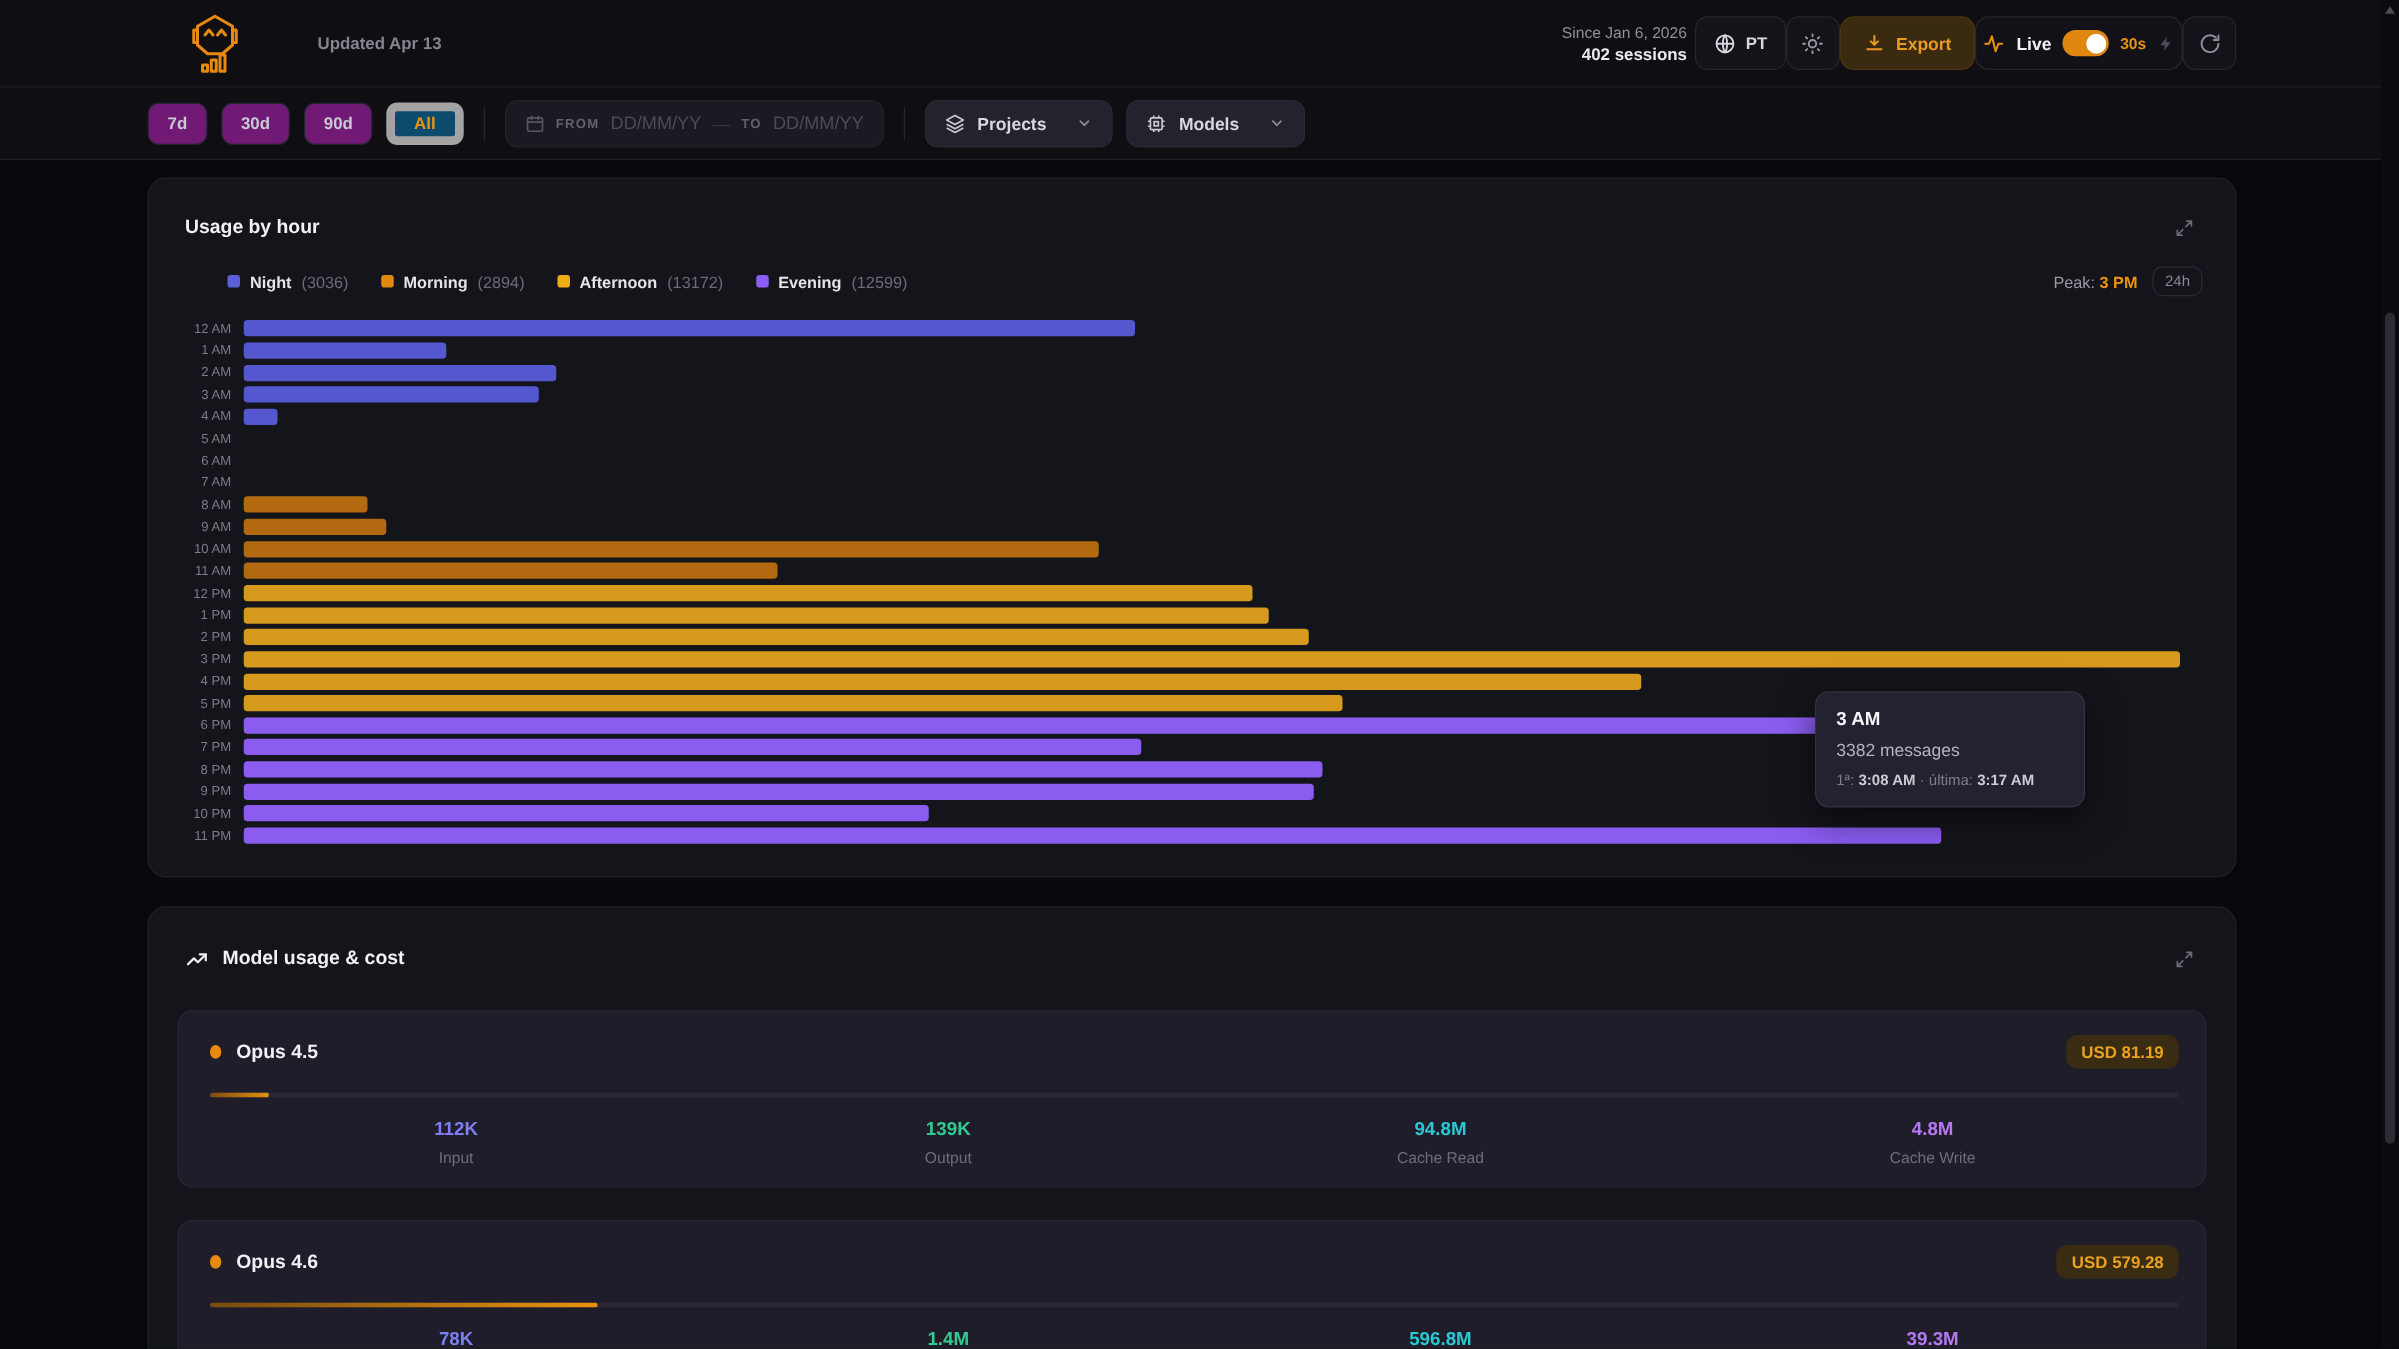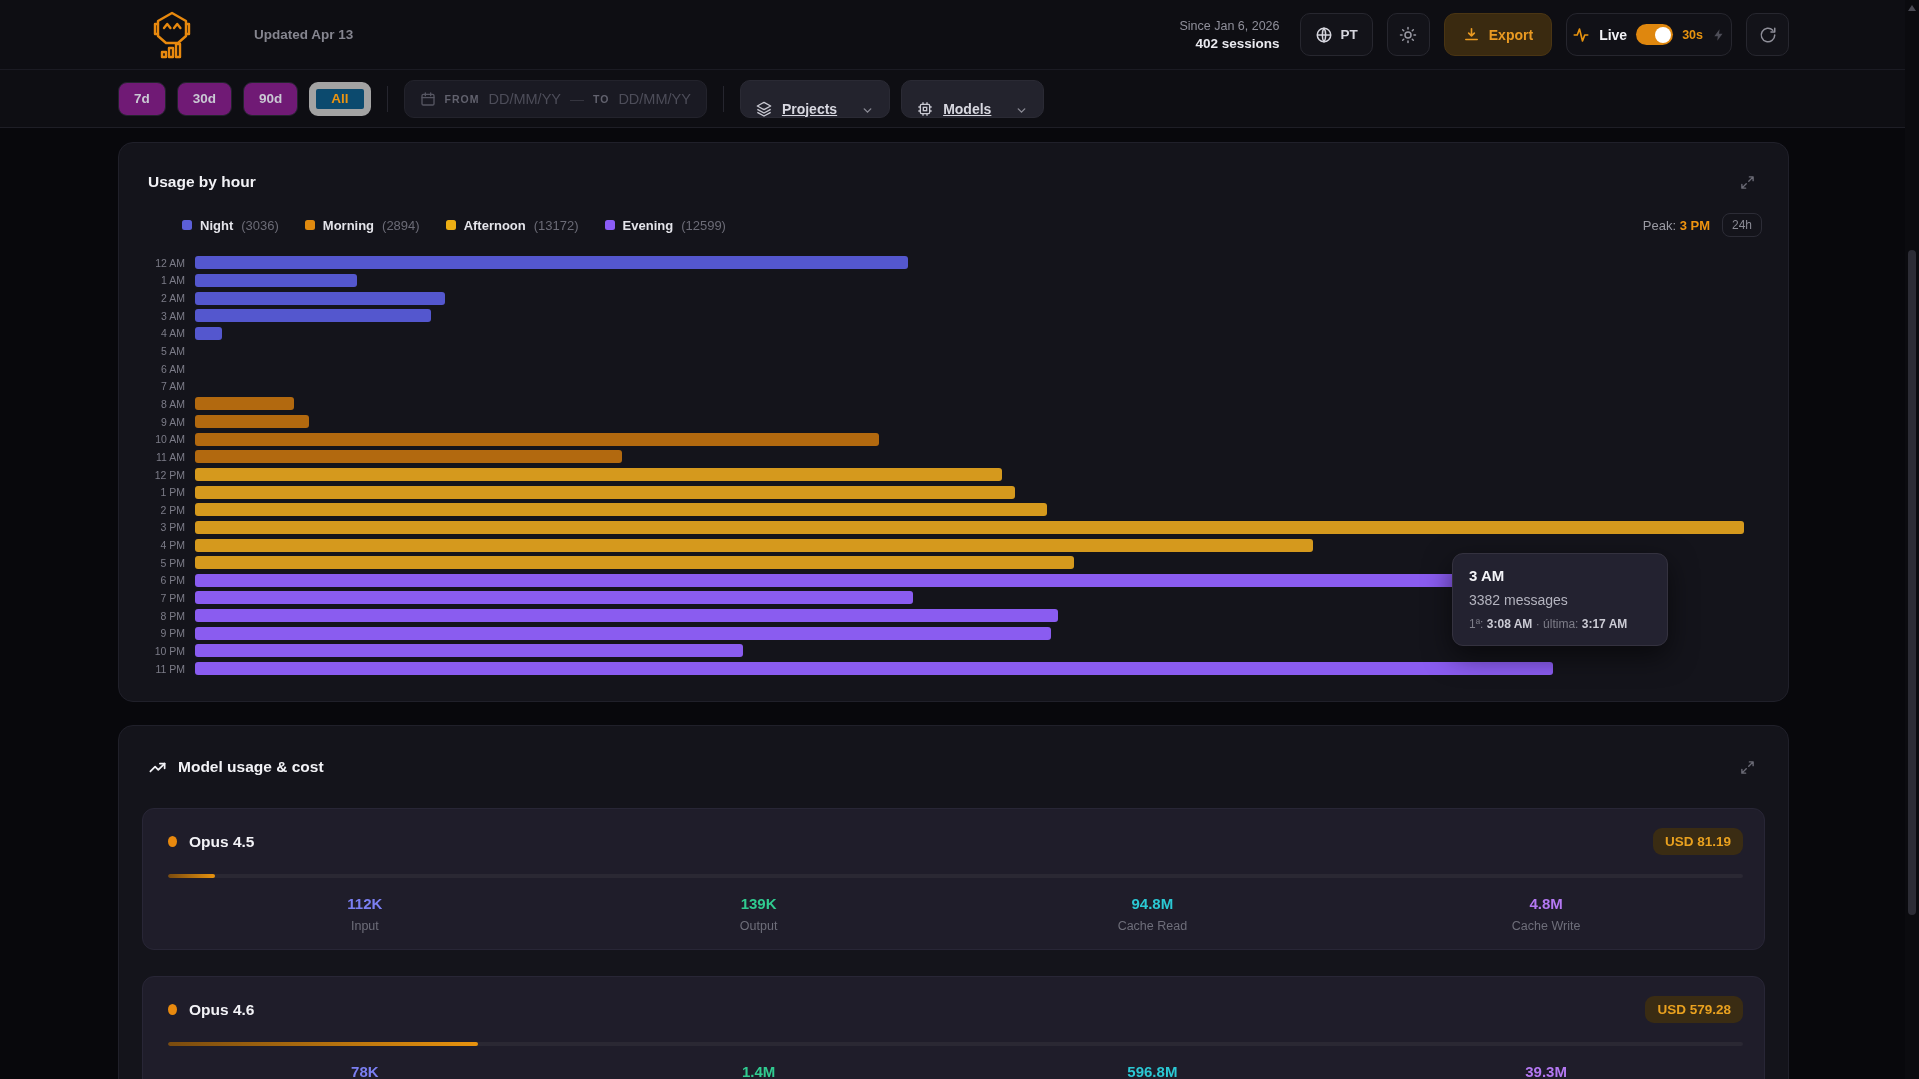--- a/index.html
+++ b/index.html
@@ -13,21 +13,21 @@
   svg { display:block; }
 
   
   .topstrip { background:#0e0e13; border-bottom:1px solid #1e1e26; }
   .header {
     height:70px; display:flex; align-items:center;
     padding:0 130px 0 150px; border-bottom:1px solid #1b1b23;
   }
   .hleft { display:flex; align-items:center; gap:60px; }
   .updated { color:#85858f; font-size:13.5px; font-weight:bold; }
-  .hright { margin-left:auto; display:flex; align-items:center; gap:14px; }
+  .hright { margin-left:auto; display:flex; align-items:center; }
   .since-block { text-align:right; margin-right:6px; }
   .since { color:#8f8f9a; font-size:12.5px; }
   .sessions { color:#e9e9ef; font-size:13.5px; font-weight:bold; margin-top:3px; }
   .hbtn {
     display:flex; align-items:center; gap:8px; height:43px; padding:0 14px;
     background:#131319; border:1px solid #27272f; border-radius:10px;
     color:#d6d6de; font-size:13.5px; font-weight:bold; cursor:pointer;
   }
   .hbtn.icon-only { width:43px; justify-content:center; padding:0; }
   .export-btn {
@@ -53,23 +53,23 @@
   .range-btn.active { background:#0c4a6e; border:7px solid #a3a3a3; color:#ec9410; }
   .vdiv { width:1px; height:26px; background:#26262f; margin:0 5px; }
   .date-pill {
     height:38px; display:flex; align-items:center; gap:9px; padding:0 15px;
     background:#1a1a23; border:1px solid #23232c; border-radius:10px; cursor:text;
   }
   .date-kw { color:#62626e; font-size:10.5px; font-weight:bold; letter-spacing:1px; }
   .date-ph { color:#4d4d59; font-size:14.5px; }
   .date-dash { color:#35353f; font-size:14px; }
   .dd-pill {
-    height:38px; display:flex; align-items:flex-end; gap:10px; padding:0 15px;
+    height:38px; display:flex; align-items:center; gap:10px; padding:0 15px;
     background:#23232d; border:1px solid #2a2a34; border-radius:10px;
-    color:#d8d8e0; font-size:14px; font-weight:bold; cursor:pointer;text-decoration:underline;
+    color:#d8d8e0; font-size:14px; font-weight:bold; cursor:pointer;
   }
   .dd-pill .chev { margin-left:14px; }
 
   
   .main { padding:14px 0 0 0; }
   .card {
     width:1671px; margin:0 0 23px 118px; background:#14141b;
     border:1px solid #20202a; border-radius:15px; position:relative;
   }
   .card-head { display:flex; align-items:center; padding:24px 26px 0 29px; }

